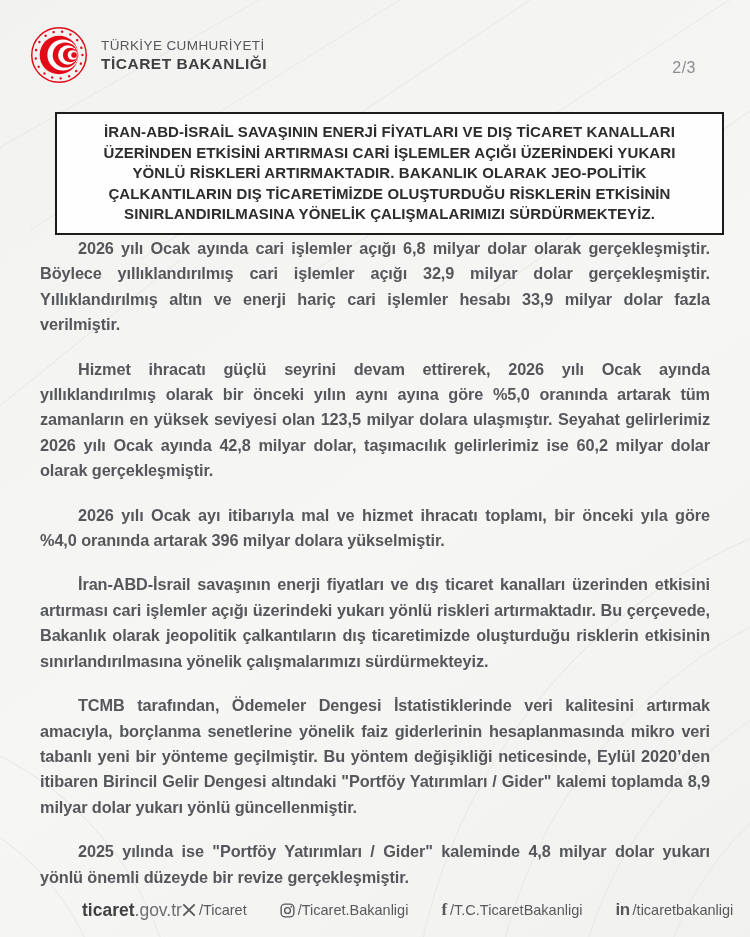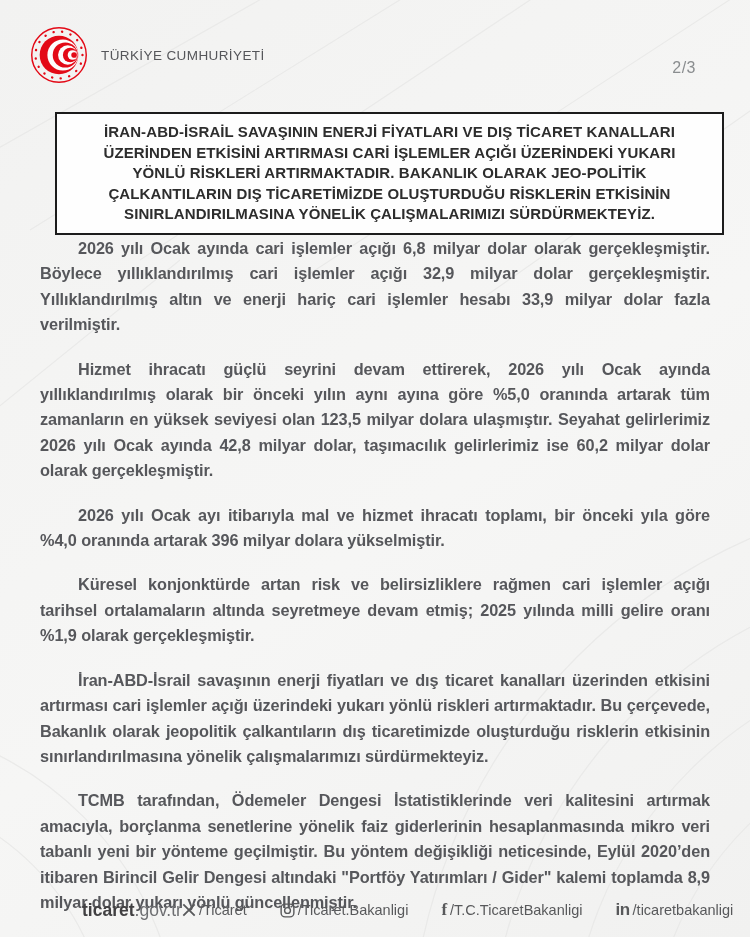--- a/index.html
+++ b/index.html
@@ -108,37 +108,37 @@
       <circle cx="30" cy="30" r="20" fill="#e30a17"></circle>
       <circle cx="34" cy="30" r="16" fill="#fdfdfd"></circle>
       <circle cx="36.5" cy="30" r="13" fill="#e30a17"></circle>
       <circle cx="39" cy="30" r="10" fill="#fdfdfd"></circle>
       <circle cx="41.5" cy="30" r="7.5" fill="#e30a17"></circle>
       <circle cx="44" cy="30" r="5" fill="#fdfdfd"></circle>
       <circle cx="45.6" cy="30" r="2.9" fill="#e30a17"></circle>
     </svg>
     <div class="ministry">
       <div class="line1">TÜRKİYE CUMHURİYETİ</div>
+      <div class="line2">TİCARET BAKANLIĞI</div>
     </div>
   </div>
   <div class="page-number">2/3</div>
 
   <div class="banner">
     <div class="banner-text">İRAN-ABD-İSRAİL SAVAŞININ ENERJİ FİYATLARI VE DIŞ TİCARET KANALLARI
 ÜZERİNDEN ETKİSİNİ ARTIRMASI CARİ İŞLEMLER AÇIĞI ÜZERİNDEKİ YUKARI
 YÖNLÜ RİSKLERİ ARTIRMAKTADIR. BAKANLIK OLARAK JEO-POLİTİK
 ÇALKANTILARIN DIŞ TİCARETİMİZDE OLUŞTURDUĞU RİSKLERİN ETKİSİNİN
 SINIRLANDIRILMASINA YÖNELİK ÇALIŞMALARIMIZI SÜRDÜRMEKTEYİZ.</div>
   </div>
 
   <div class="content">
     <p>2026 yılı Ocak ayında cari işlemler açığı 6,8 milyar dolar olarak gerçekleşmiştir. Böylece yıllıklandırılmış cari işlemler açığı 32,9 milyar dolar gerçekleşmiştir. Yıllıklandırılmış altın ve enerji hariç cari işlemler hesabı 33,9 milyar dolar fazla verilmiştir.</p>
     <p>Hizmet ihracatı güçlü seyrini devam ettirerek, 2026 yılı Ocak ayında yıllıklandırılmış olarak bir önceki yılın aynı ayına göre %5,0 oranında artarak tüm zamanların en yüksek seviyesi olan 123,5 milyar dolara ulaşmıştır. Seyahat gelirlerimiz 2026 yılı Ocak ayında 42,8 milyar dolar, taşımacılık gelirlerimiz ise 60,2 milyar dolar olarak gerçekleşmiştir.</p>
     <p>2026 yılı Ocak ayı itibarıyla mal ve hizmet ihracatı toplamı, bir önceki yıla göre %4,0 oranında artarak 396 milyar dolara yükselmiştir.</p>
-    <p>Küresel konjonktürde artan risk ve belirsizliklere rağmen cari işlemler açığı tarihsel ortalamaların altında seyretmeye devam etmiş; 2025 yılında milli gelire oranı %1,9 olarak gerçekleşmiştir.</p>
     <p>İran-ABD-İsrail savaşının enerji fiyatları ve dış ticaret kanalları üzerinden etkisini artırması cari işlemler açığı üzerindeki yukarı yönlü riskleri artırmaktadır. Bu çerçevede, Bakanlık olarak jeopolitik çalkantıların dış ticaretimizde oluşturduğu risklerin etkisinin sınırlandırılmasına yönelik çalışmalarımızı sürdürmekteyiz.</p>
     <p>TCMB tarafından, Ödemeler Dengesi İstatistiklerinde veri kalitesini artırmak amacıyla, borçlanma senetlerine yönelik faiz giderlerinin hesaplanmasında mikro veri tabanlı yeni bir yönteme geçilmiştir. Bu yöntem değişikliği neticesinde, Eylül 2020’den itibaren Birincil Gelir Dengesi altındaki "Portföy Yatırımları / Gider" kalemi toplamda 8,9 milyar dolar yukarı yönlü güncellenmiştir.</p>
     <p>2025 yılında ise "Portföy Yatırımları / Gider" kaleminde 4,8 milyar dolar yukarı yönlü önemli düzeyde bir revize gerçekleşmiştir.</p>
   </div>
 
   <div class="footer">
     <div class="site"><span class="bold">ticaret</span><span>.gov.tr</span></div>
     <div class="social">
       <div class="social-item">
         <span class="icn">

